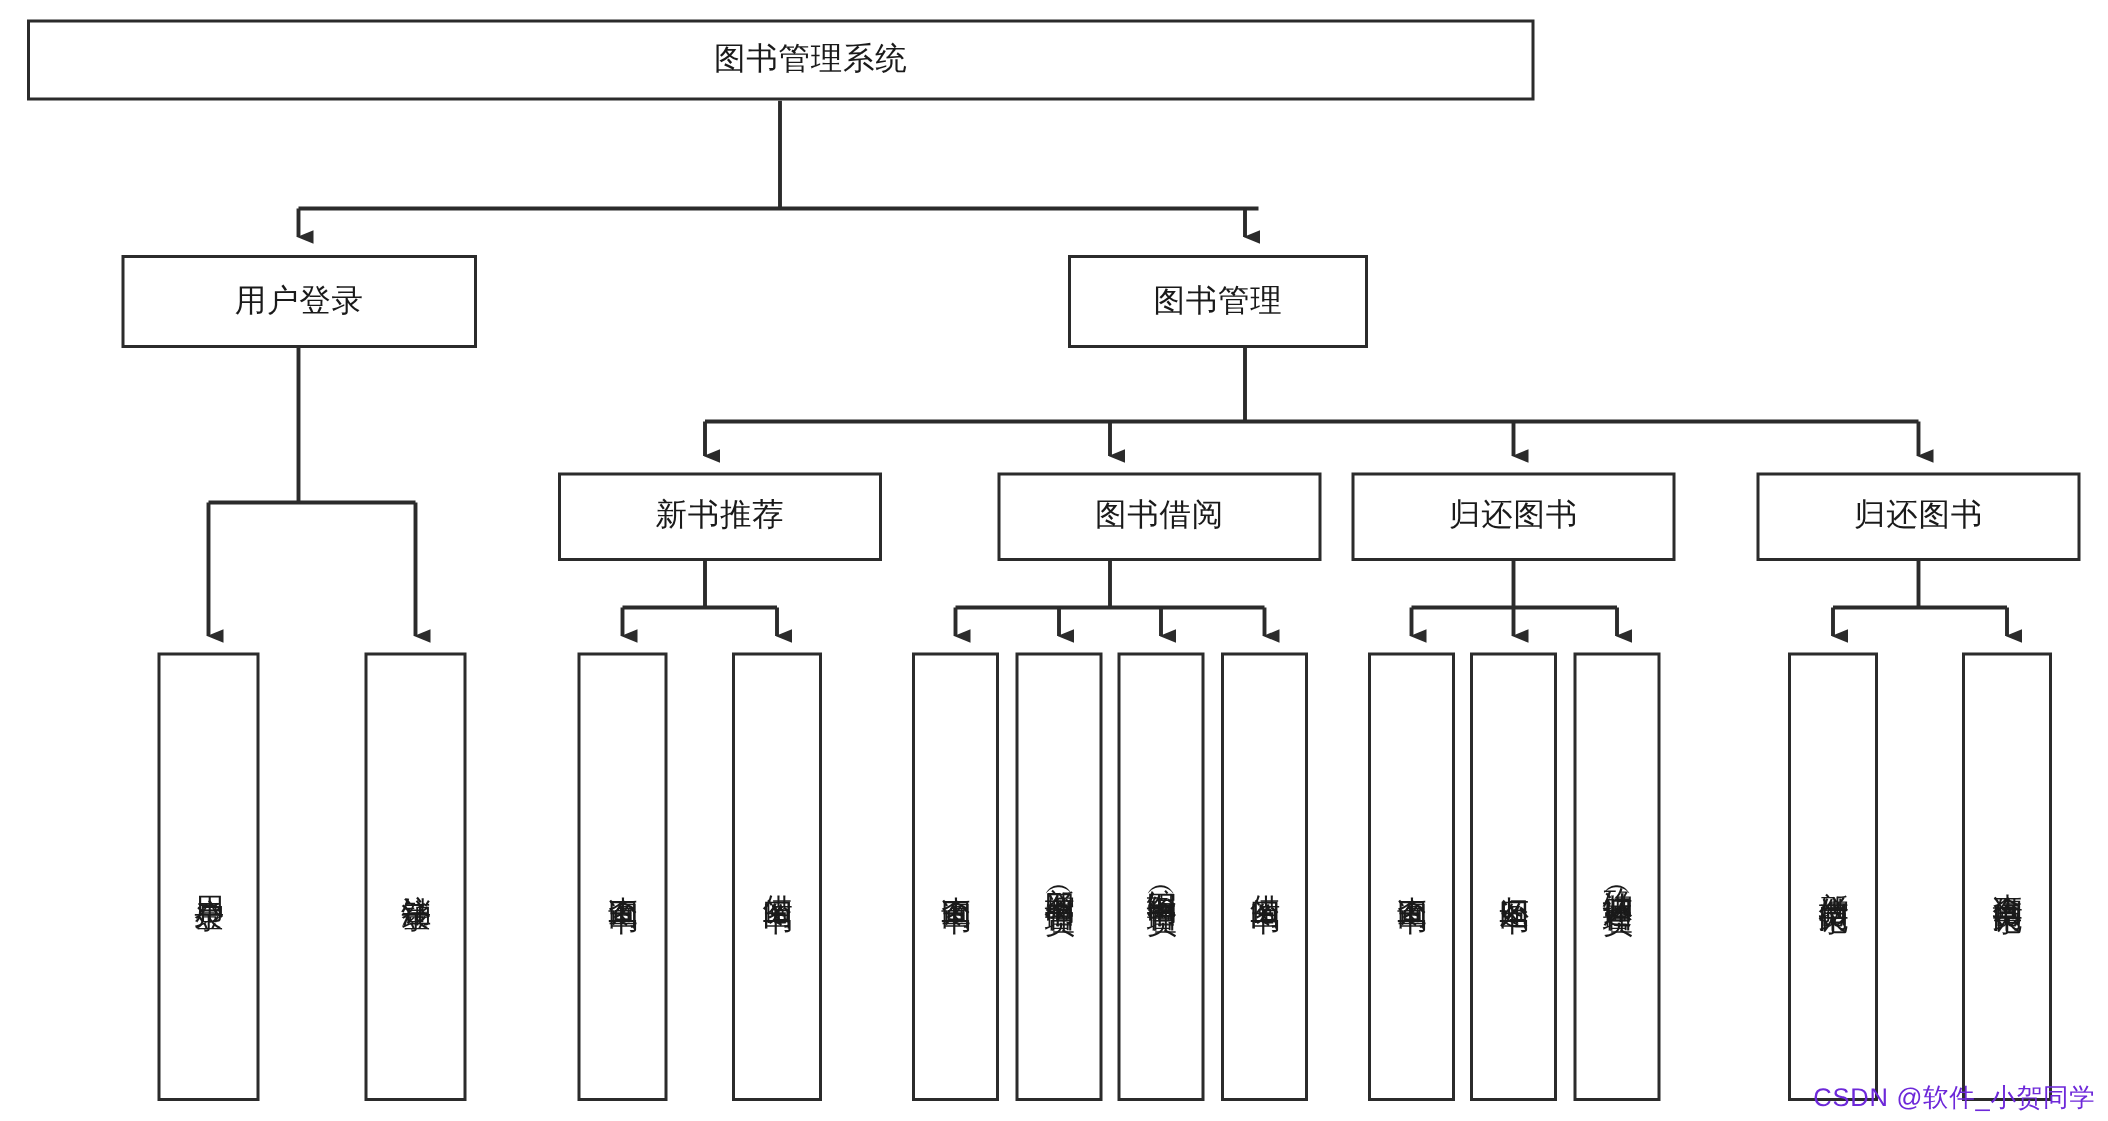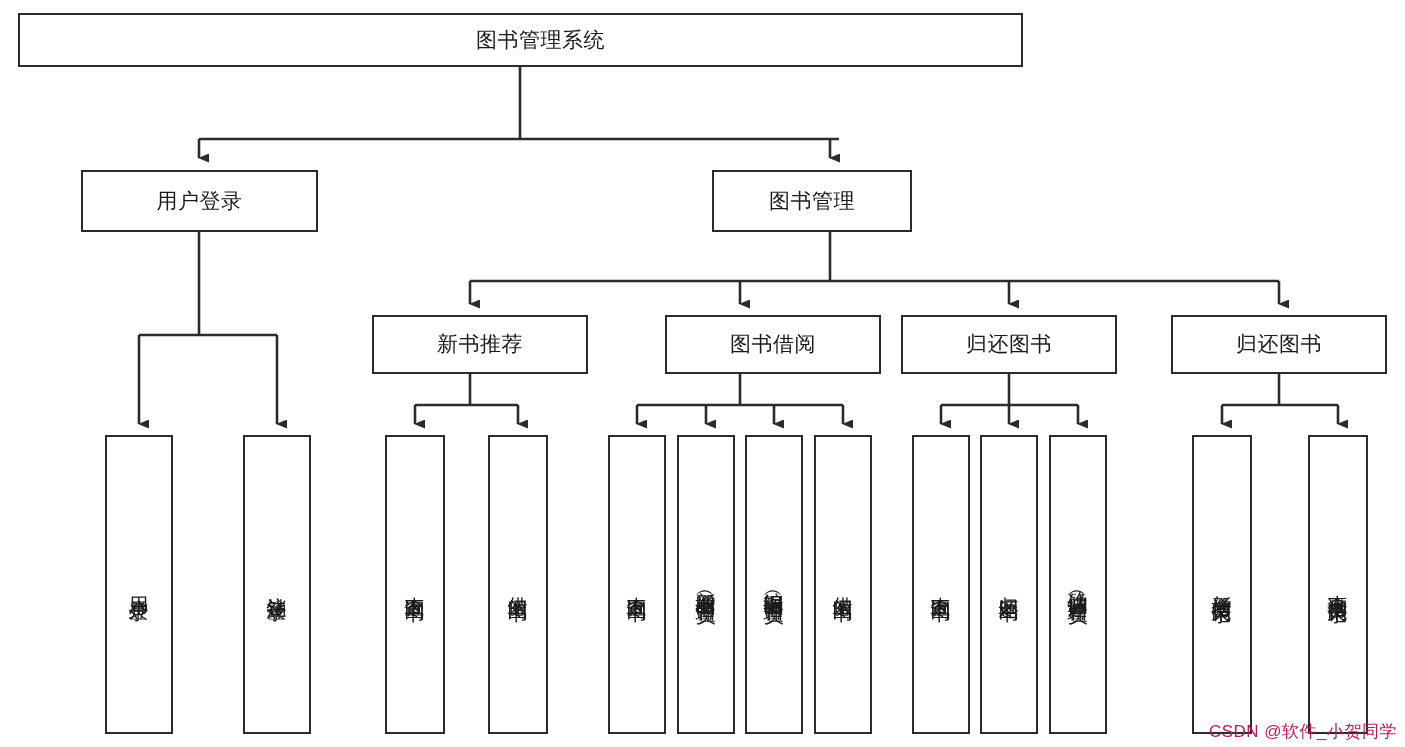--- a/index.html
+++ b/index.html
@@ -59,21 +59,21 @@
     font-size: 20px;
     line-height: 1.0;
     letter-spacing: 2px;
     white-space: nowrap;
   }
   .watermark {
     position: absolute;
     right: 8px;
     bottom: 4px;
     font-size: 17px;
-    color: #be185d;
+    color: #6d28d9;
     letter-spacing: 0.5px;
     white-space: nowrap;
     pointer-events: none;
   }
 </style>
 </head>
 <body>
 
 <div id="diagram-root">
 

